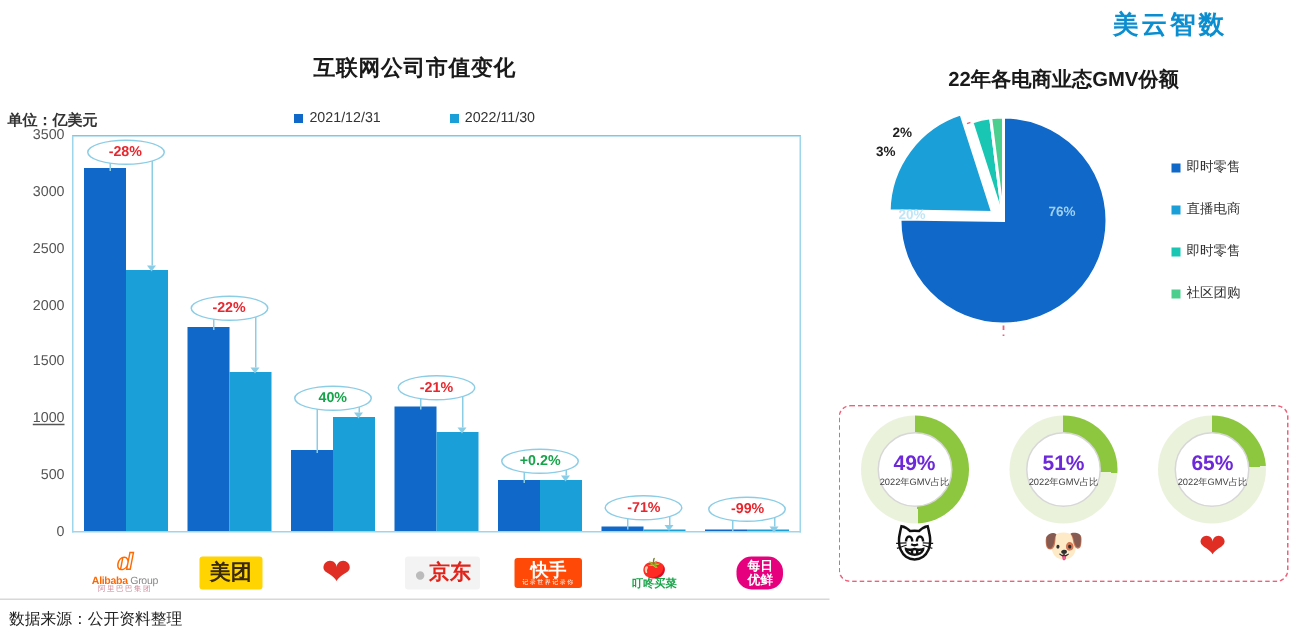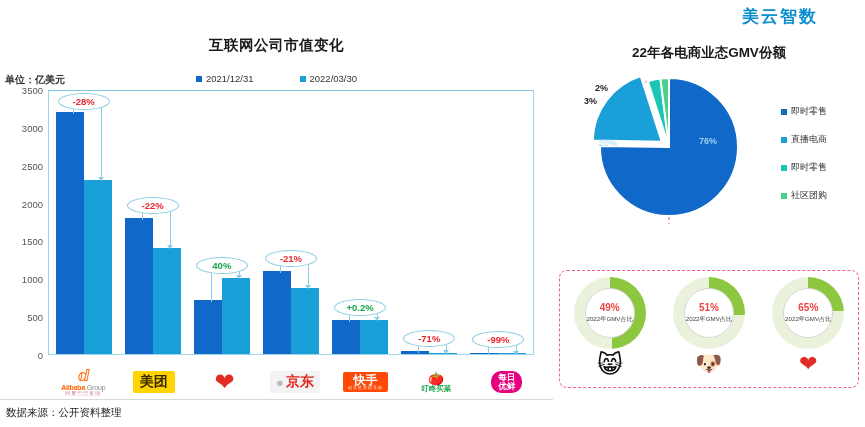--- a/index.html
+++ b/index.html
@@ -95,21 +95,21 @@
   .pl-sw { width:6px; height:6px; }
 
   .gauge-box { position:absolute; left:6px; top:270px; width:300px; height:118px;
       border:1.3px dashed #f0607a; border-radius:8px; }
   .gauges { position:absolute; inset:0; display:flex; justify-content:space-around; align-items:flex-start; padding-top:6px; }
   .gauge { width:84px; text-align:center; position:relative; }
   .ring { width:72px; height:72px; margin:0 auto; border-radius:50%; position:relative; }
   .ring .inner { position:absolute; left:11px; top:11px; width:50px; height:50px;
       border-radius:50%; background:#fff; border:1px solid #d7d7d7;
       display:flex; flex-direction:column; align-items:center; justify-content:center; }
-  .g-val { font-size:10px; font-weight:bold; color:#ef4444; line-height:1; }
+  .g-val { font-size:14px; font-weight:bold; color:#6d28d9; line-height:1; }
   .g-cap { font-size:6.2px; color:#444; margin-top:2px; white-space:nowrap; }
   .g-logo { margin-top:0px; height:30px; display:flex; align-items:center; justify-content:center; }
   .cat { font-size:25px; color:#111; line-height:1; }
   .joy { font-size:22px; color:#c9c9c9; line-height:1; }
   .heart { font-size:22px; color:#e02e24; line-height:1; }
 </style>
 </head>
 <body>
 
 <div class="slide">
@@ -123,29 +123,29 @@
     <div class="chart-title">互联网公司市值变化</div>
     <div class="unit-label">单位：亿美元</div>
 
     <div class="legend">
       <div class="legend-item">
         <span class="legend-swatch" style="background:#1068c8"></span>
         <span>2021/12/31</span>
       </div>
       <div class="legend-item">
         <span class="legend-swatch" style="background:#1b9fd8"></span>
-        <span>2022/03/30</span>
+        <span>2022/11/30</span>
       </div>
     </div>
 
     <div class="plot-wrap">
       <div class="y-axis" id="yaxis">
           <div class="y-tick" style="top: 265px;">0</div>
           <div class="y-tick" style="top: 227.143px; text-align: center;">500</div>
-          <div class="y-tick" style="top: 189.286px;">1000</div>
+          <div class="y-tick" style="top: 189.286px; text-decoration: underline;">1000</div>
           <div class="y-tick" style="top: 151.429px;">1500</div>
           <div class="y-tick" style="top: 113.571px;">2000</div>
           <div class="y-tick" style="top: 75.7143px;">2500</div>
           <div class="y-tick" style="top: 37.8571px;">3000</div>
           <div class="y-tick" style="top: 0px;">3500</div>
         </div>
       <div class="plot">
         <div class="bars" id="bars">
             <div class="group">
               <div class="bar a" style="height: 242.286px;"></div>

